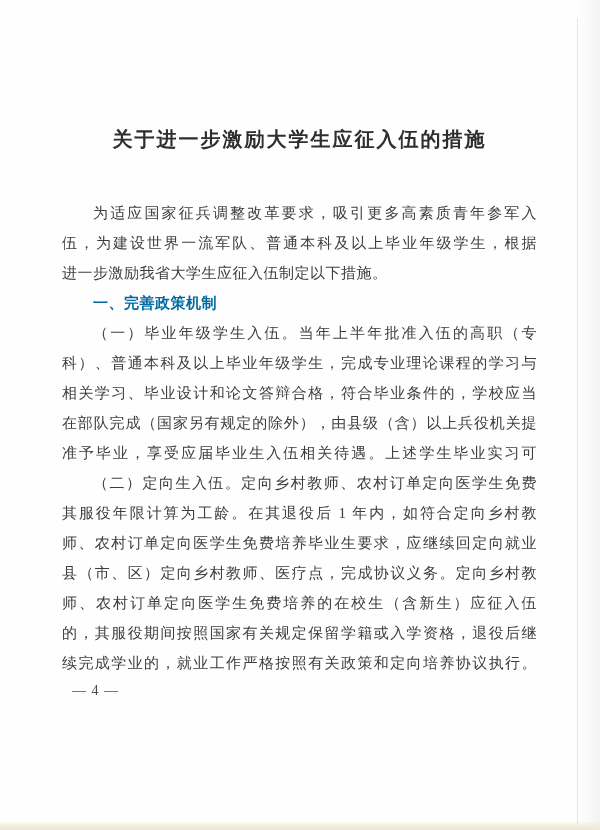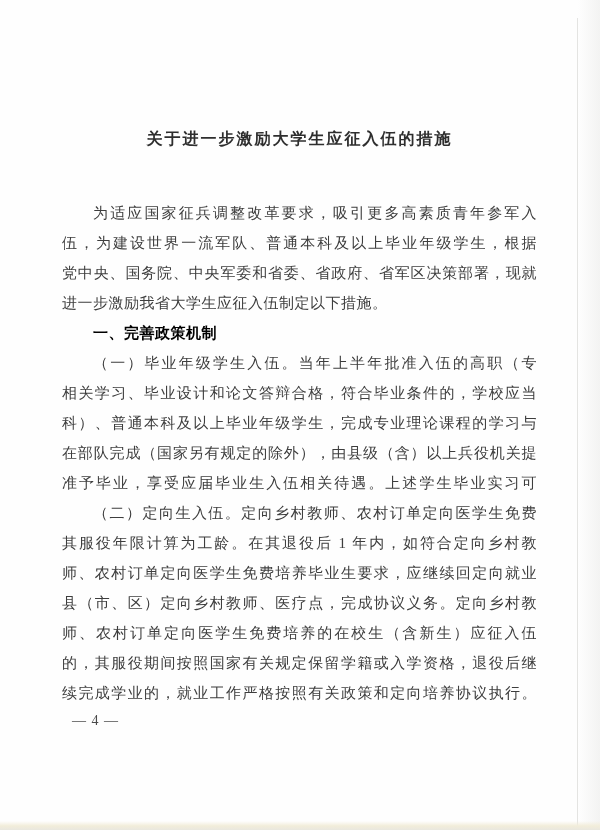--- a/index.html
+++ b/index.html
@@ -45,21 +45,21 @@
     background: linear-gradient(to bottom, rgba(246,241,224,0), #f2edda 55%, #e9e7df);
   }
   .content {
     position: absolute;
     left: 62px;
     top: 0;
     width: 475px;
   }
   .doc-title {
     margin: 124px 0 0 0;
-    font-size: 16px;
+    font-size: 20px;
     line-height: 30px;
     font-weight: bold;
     text-align: center;
     letter-spacing: 2px;
     color: #2e2e2e;
   }
   .body-block {
     margin-top: 44px;
   }
   .line {
@@ -74,21 +74,21 @@
     white-space: nowrap;
   }
   .line.indent {
     text-indent: 31px;
   }
   .line.end {
     text-align-last: left;
   }
   .line.heading {
     font-weight: bold;
-    color: #000000;
+    color: #0369a1;
     text-align-last: left;
   }
   .page-number {
     height: 30px;
     line-height: 26px;
     padding-left: 10px;
     font-size: 14px;
     letter-spacing: 1px;
     color: #4a4a4a;
   }
@@ -100,28 +100,27 @@
   <div class="scan-margin-right"></div>
   <div class="scan-edge-right"></div>
   <div class="scan-edge-bottom"></div>
 
   <div class="content">
     <h1 class="doc-title">关于进一步激励大学生应征入伍的措施</h1>
 
     <div class="body-block">
       <div class="line indent">为适应国家征兵调整改革要求，吸引更多高素质青年参军入</div>
       <div class="line">伍，为建设世界一流军队、普通本科及以上毕业年级学生，根据</div>
-      <div class="line">党中央、国务院、中央军委和省委、省政府、省军区决策部署，现就</div>
       <div class="line end">进一步激励我省大学生应征入伍制定以下措施。</div>
 
       <div class="line indent heading">一、完善政策机制</div>
 
       <div class="line indent">（一）毕业年级学生入伍。当年上半年批准入伍的高职（专</div>
+      <div class="line">科）、普通本科及以上毕业年级学生，完成专业理论课程的学习与</div>
       <div class="line">相关学习、毕业设计和论文答辩合格，符合毕业条件的，学校应当</div>
-      <div class="line">科）、普通本科及以上毕业年级学生，完成专业理论课程的学习与</div>
       <div class="line">在部队完成（国家另有规定的除外），由县级（含）以上兵役机关提</div>
       <div class="line">准予毕业，享受应届毕业生入伍相关待遇。上述学生毕业实习可</div>
 
       <div class="line indent">（二）定向生入伍。定向乡村教师、农村订单定向医学生免费</div>
       <div class="line">其服役年限计算为工龄。在其退役后 1 年内，如符合定向乡村教</div>
       <div class="line">师、农村订单定向医学生免费培养毕业生要求，应继续回定向就业</div>
       <div class="line">县（市、区）定向乡村教师、医疗点，完成协议义务。定向乡村教</div>
       <div class="line">师、农村订单定向医学生免费培养的在校生（含新生）应征入伍</div>
       <div class="line">的，其服役期间按照国家有关规定保留学籍或入学资格，退役后继</div>
       <div class="line">续完成学业的，就业工作严格按照有关政策和定向培养协议执行。</div>

